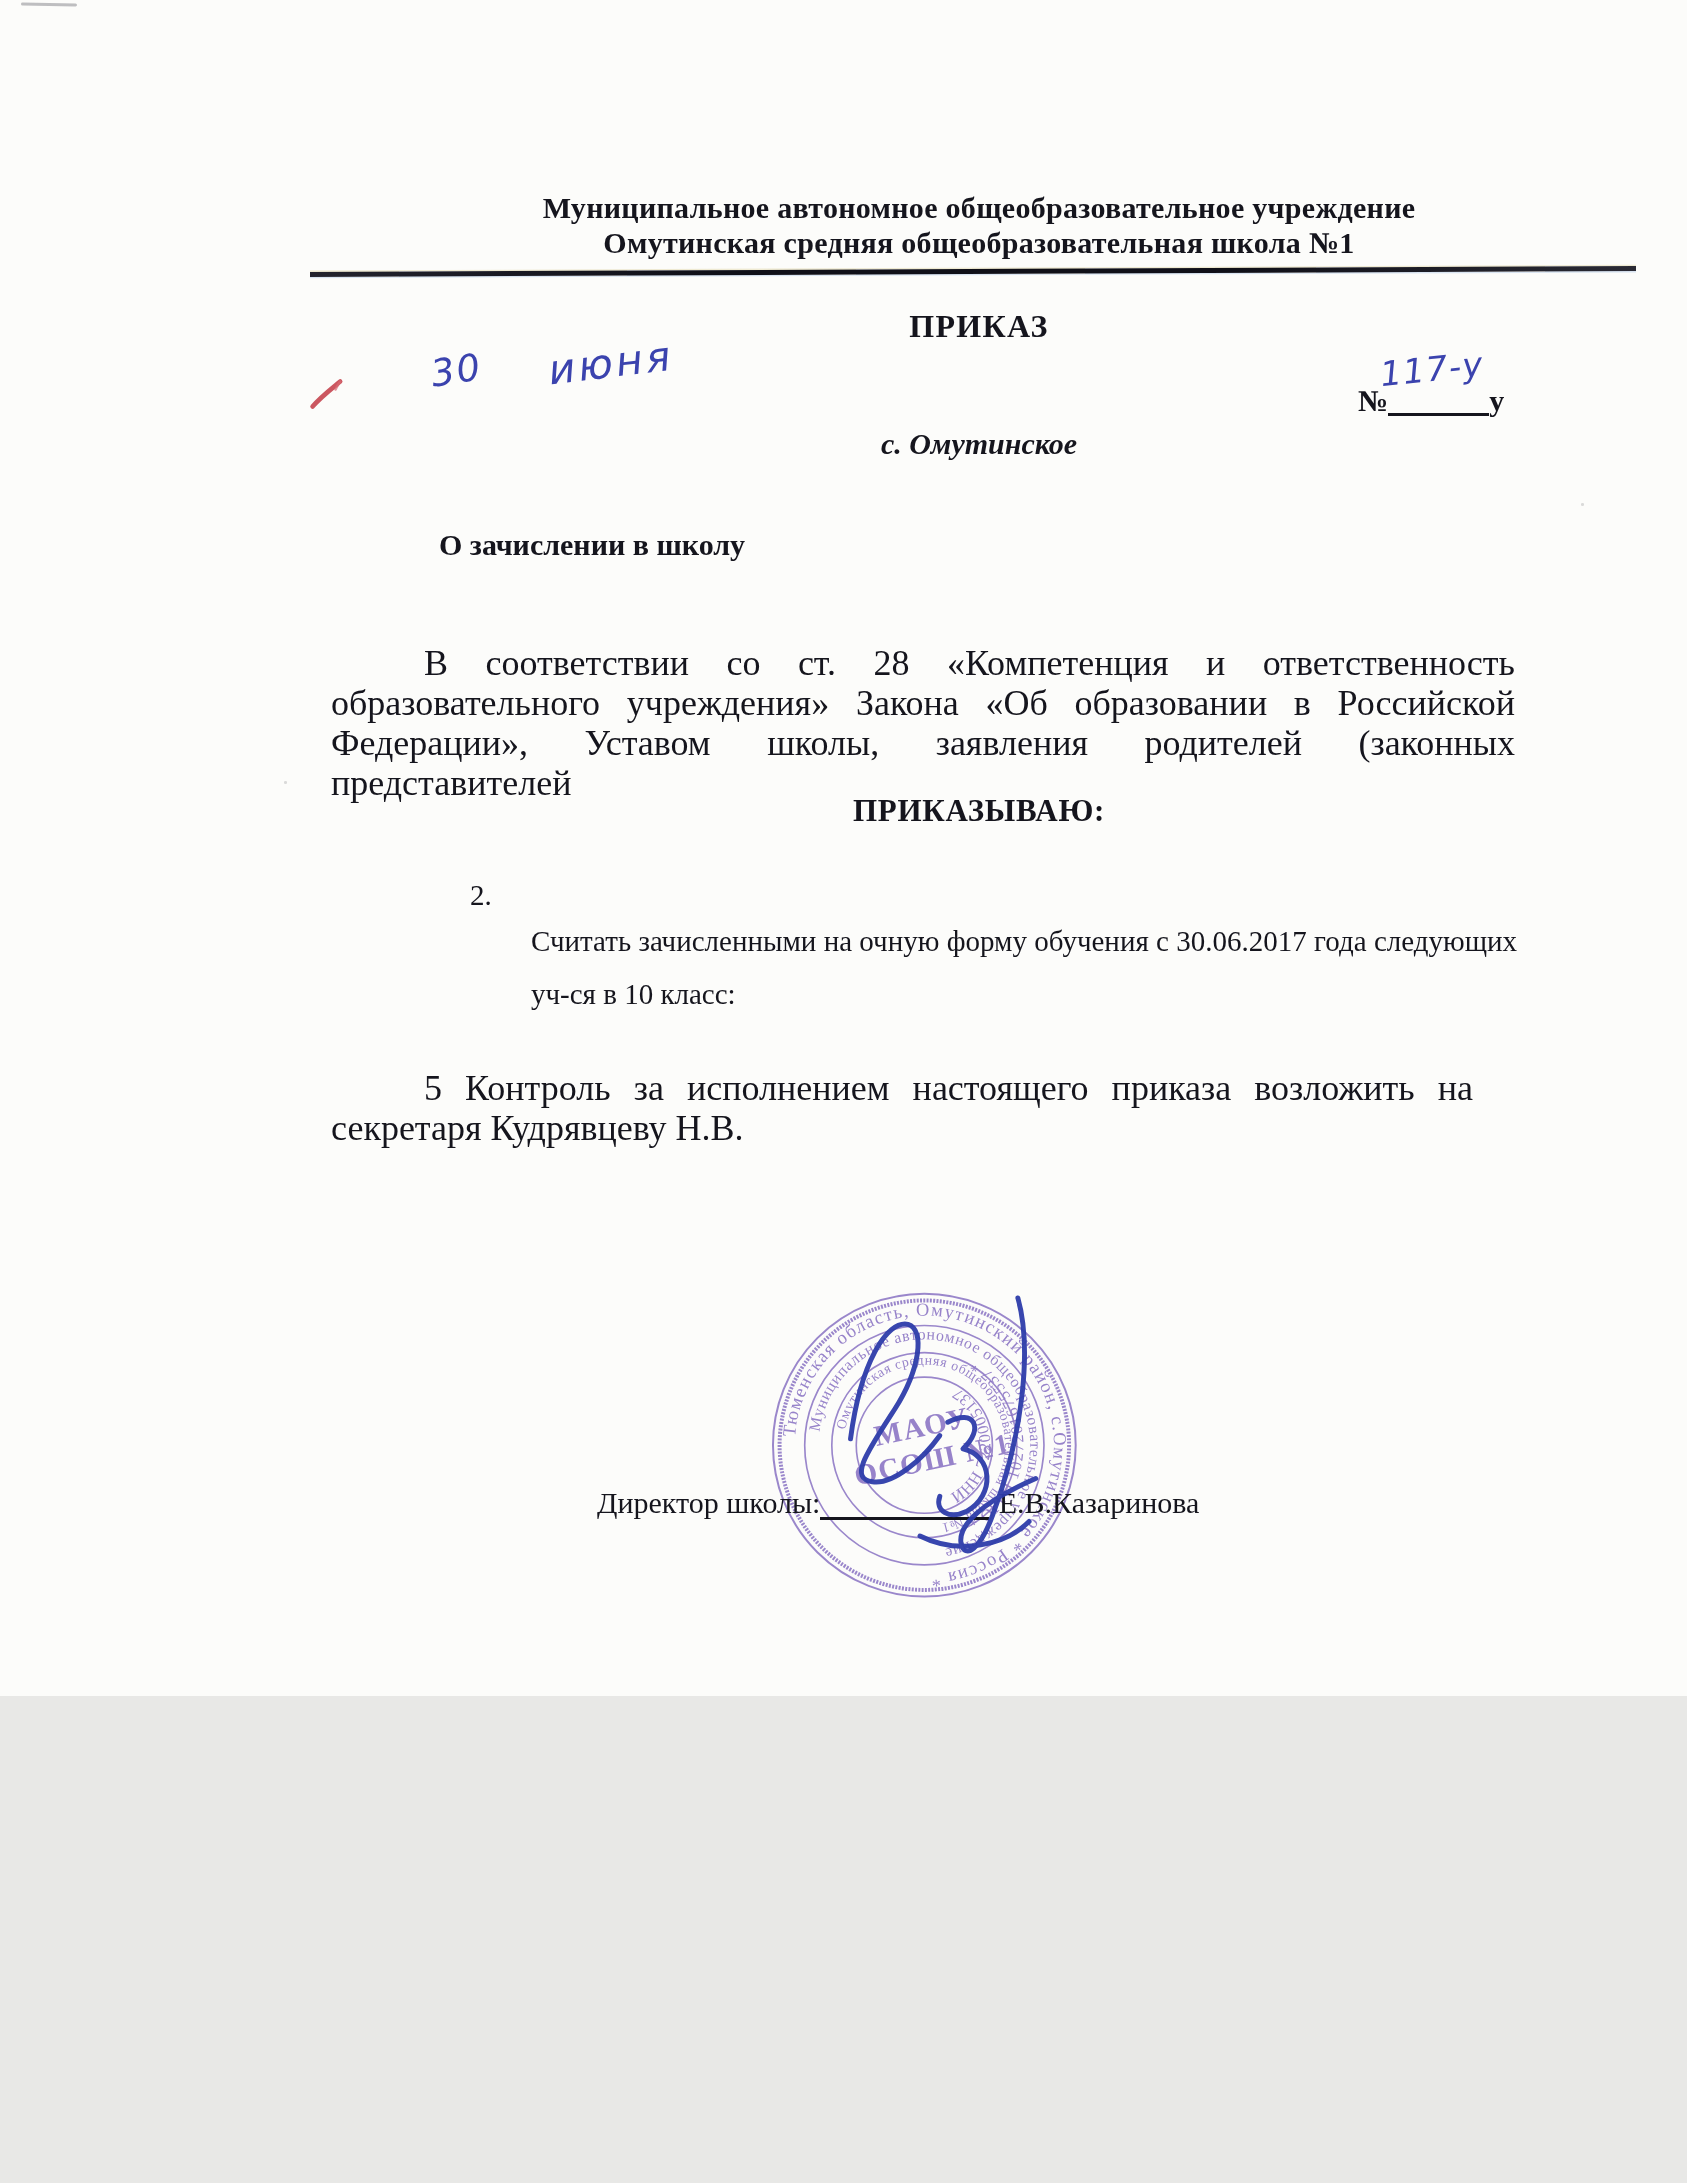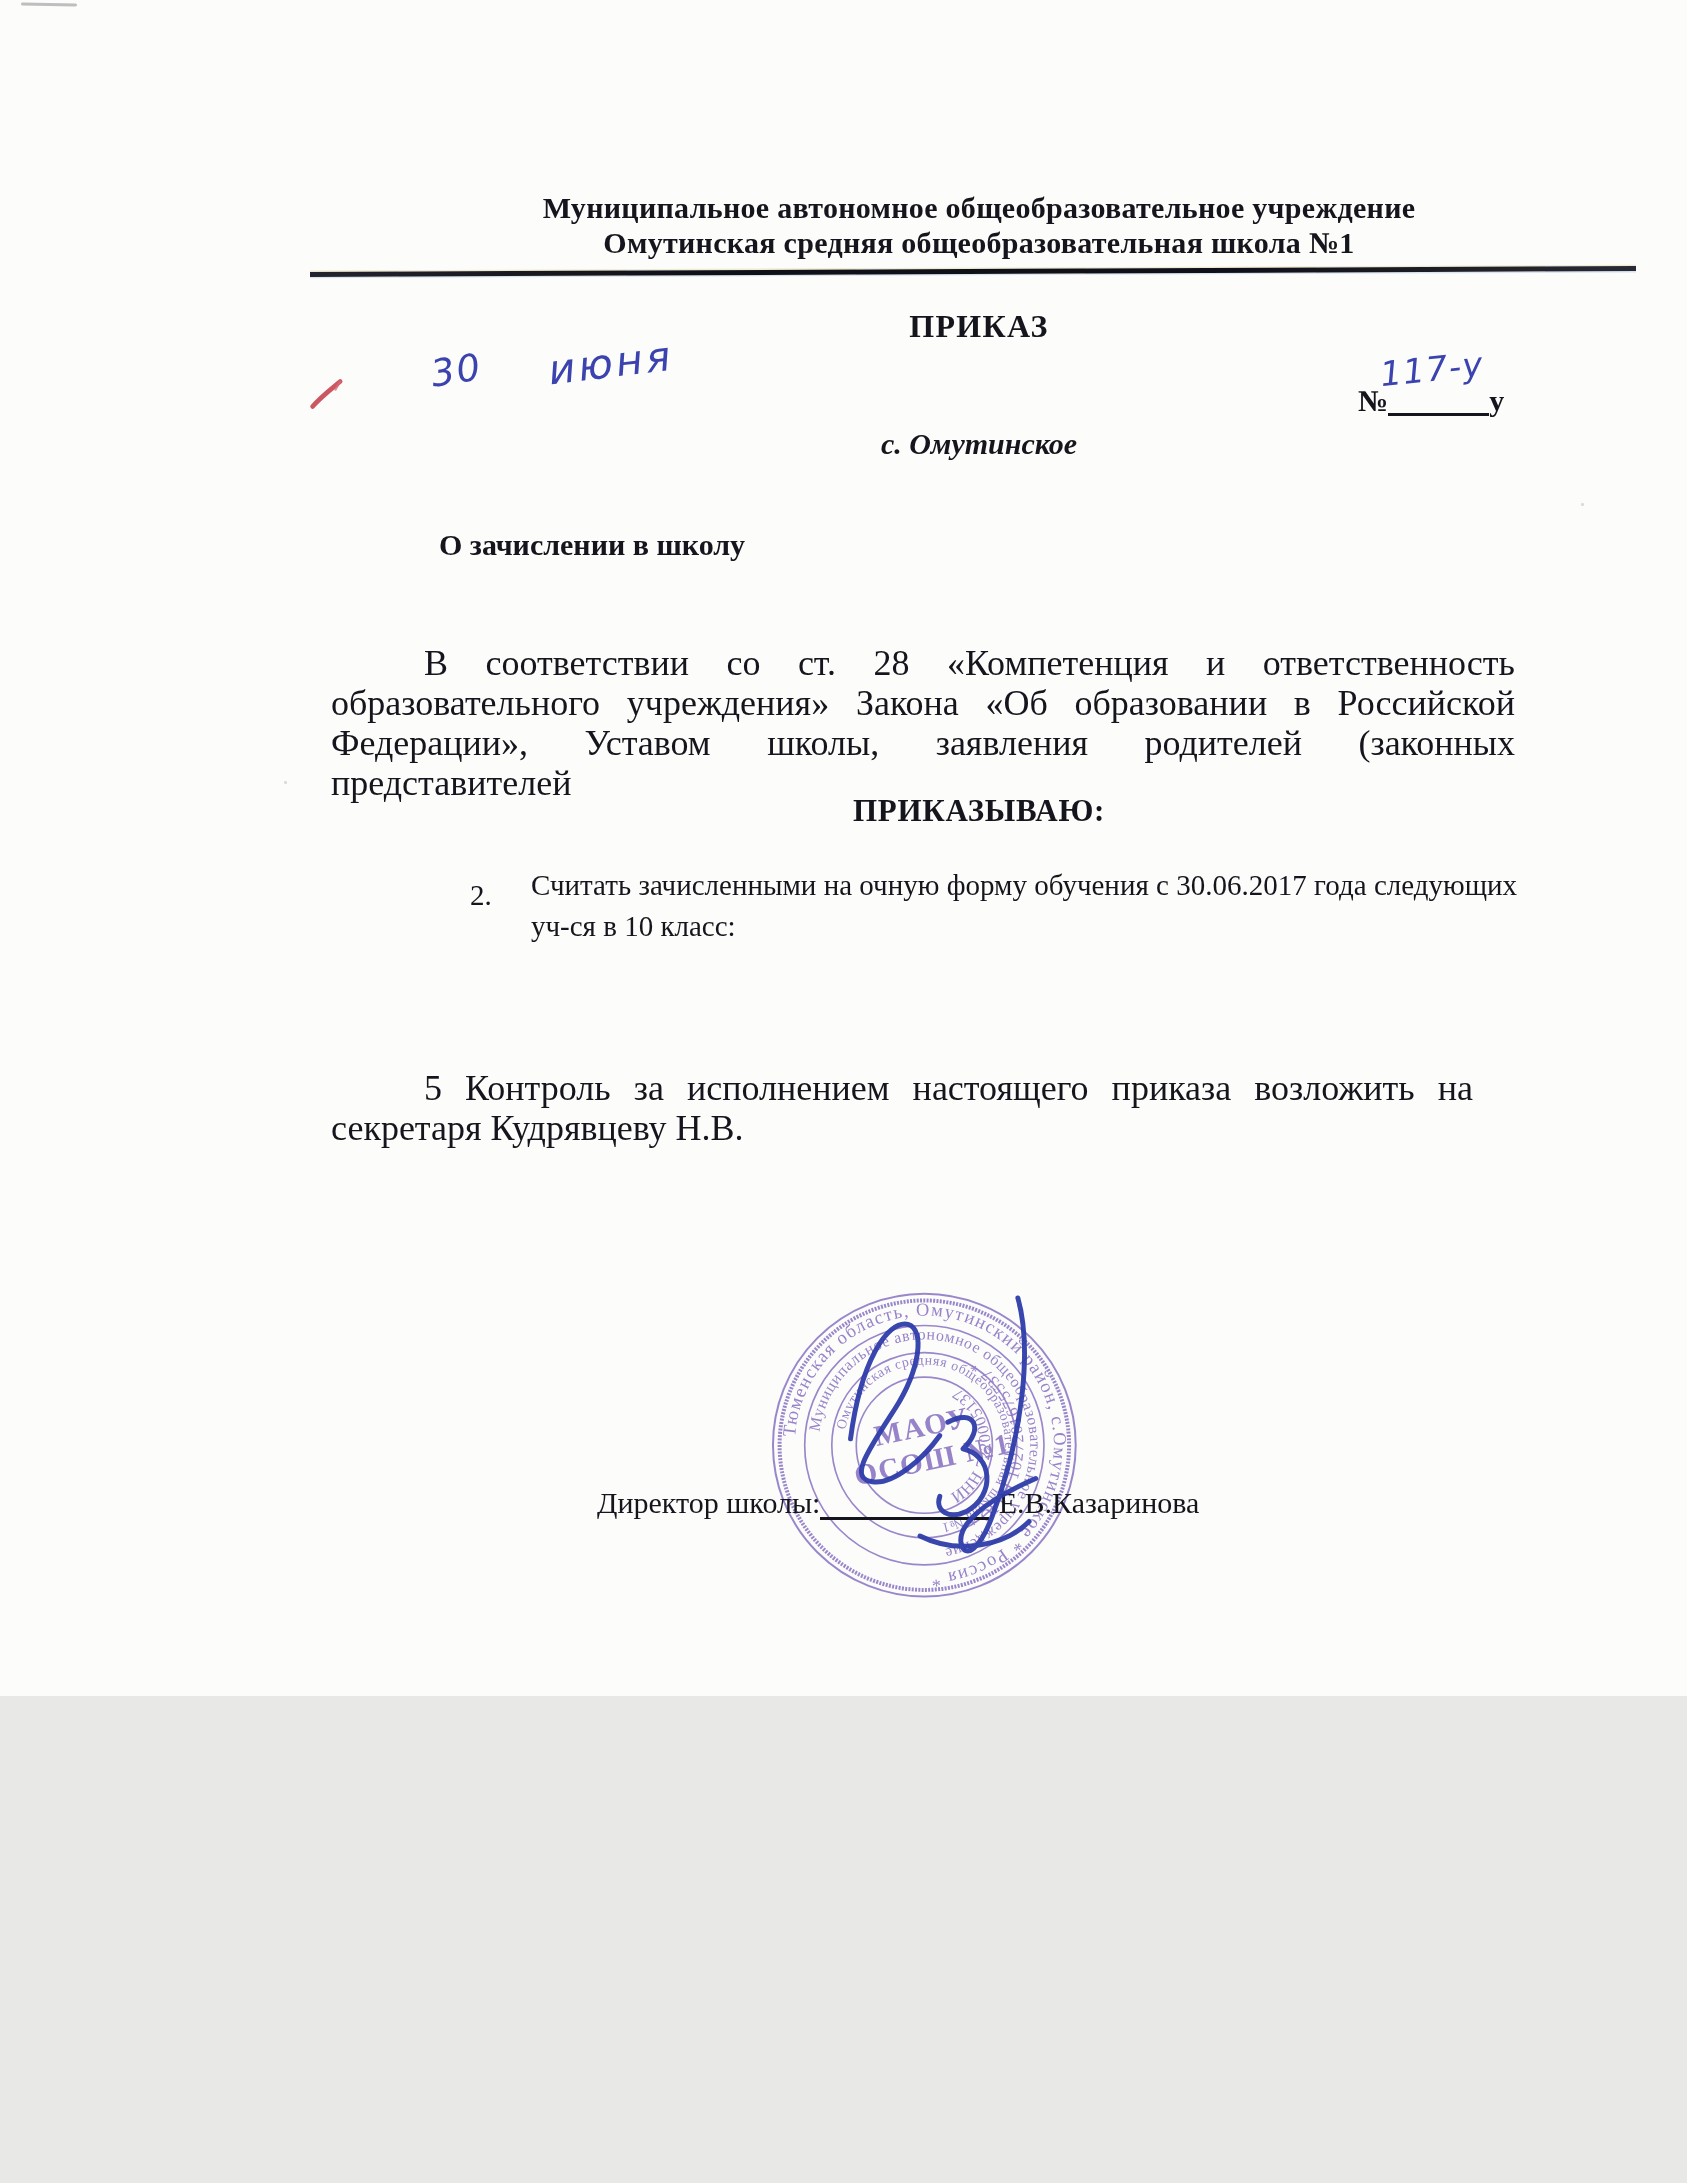--- a/index.html
+++ b/index.html
@@ -35,21 +35,21 @@
   .hand-num{top:349px;left:1380px;font-size:34px;transform:rotate(-6deg);letter-spacing:1.3px;}
   .place{top:427px;font-size:30px;font-style:italic;}
   .subject{top:528px;left:439px;font-size:30px;font-weight:bold;}
   .para{
     left:331px;font-size:36px;line-height:40px;
     text-align:justify;
   }
   .preamble{top:643px;width:1184px;text-indent:93px;}
   .order-head{top:793px;font-size:31px;letter-spacing:0.7px;}
   .item-num{top:879px;left:470px;font-size:29px;}
-  .item-text{top:865px;left:531px;width:986px;font-size:29px;line-height:41px;text-align:justify;}
+  .item-text{top:915px;left:531px;width:986px;font-size:29px;line-height:53px;text-align:justify;}
   .students{top:957px;left:537px;list-style:none;margin:0;padding:0;font-size:29px;}
   .students li{position:relative;padding-left:44px;line-height:41px;}
   .students li::before{
     content:"•";position:absolute;left:1.3px;top:0;font-size:30px;color:#15151d;
   }
   .control{top:1068px;width:1142px;text-indent:93px;}
   .sig-row{top:1486px;left:597px;font-size:30px;white-space:nowrap;z-index:3;}
   .sig-name{padding-left:9.3px;}
   .stamp-svg{left:762px;top:1272px;z-index:1;}
   .ink-svg{left:781px;top:1290px;z-index:4;}

